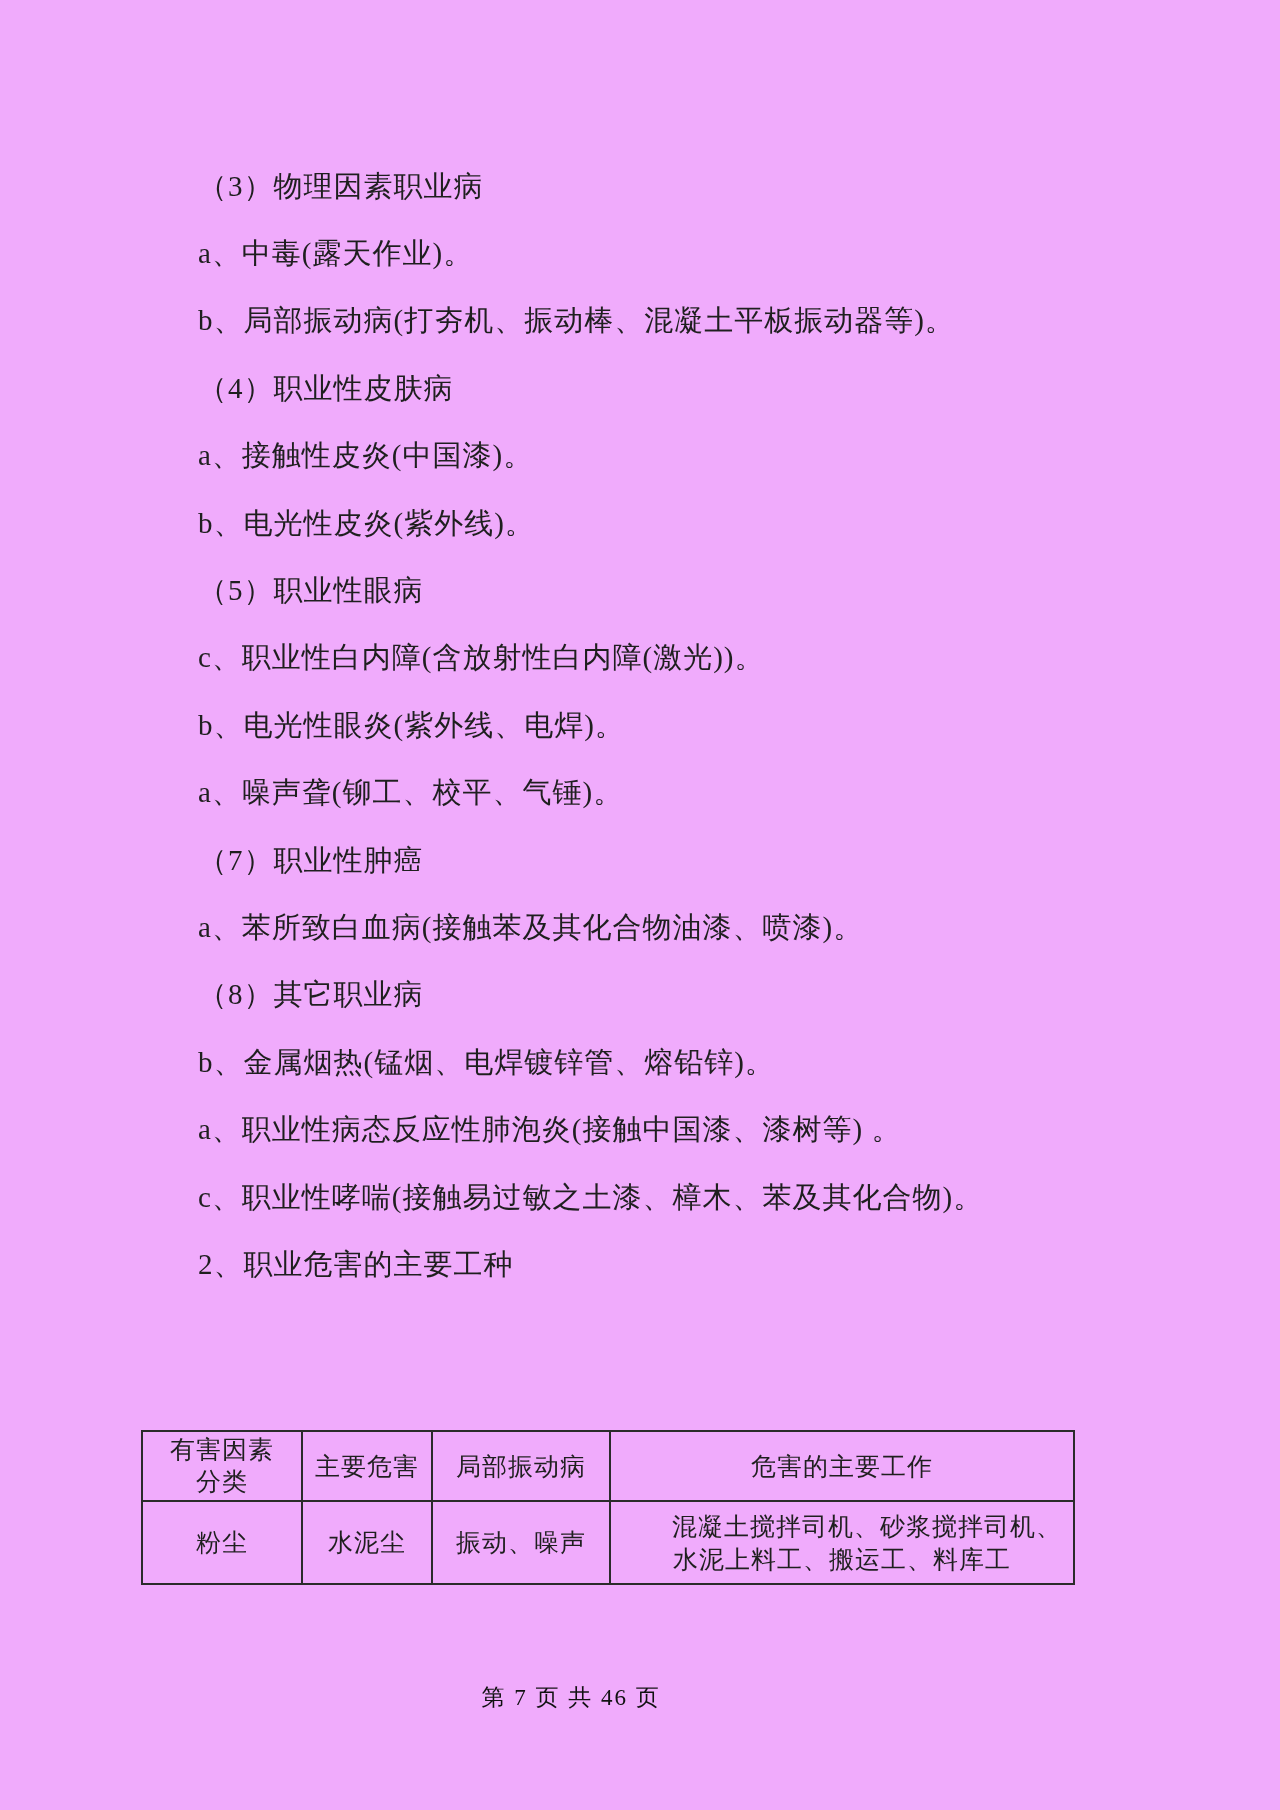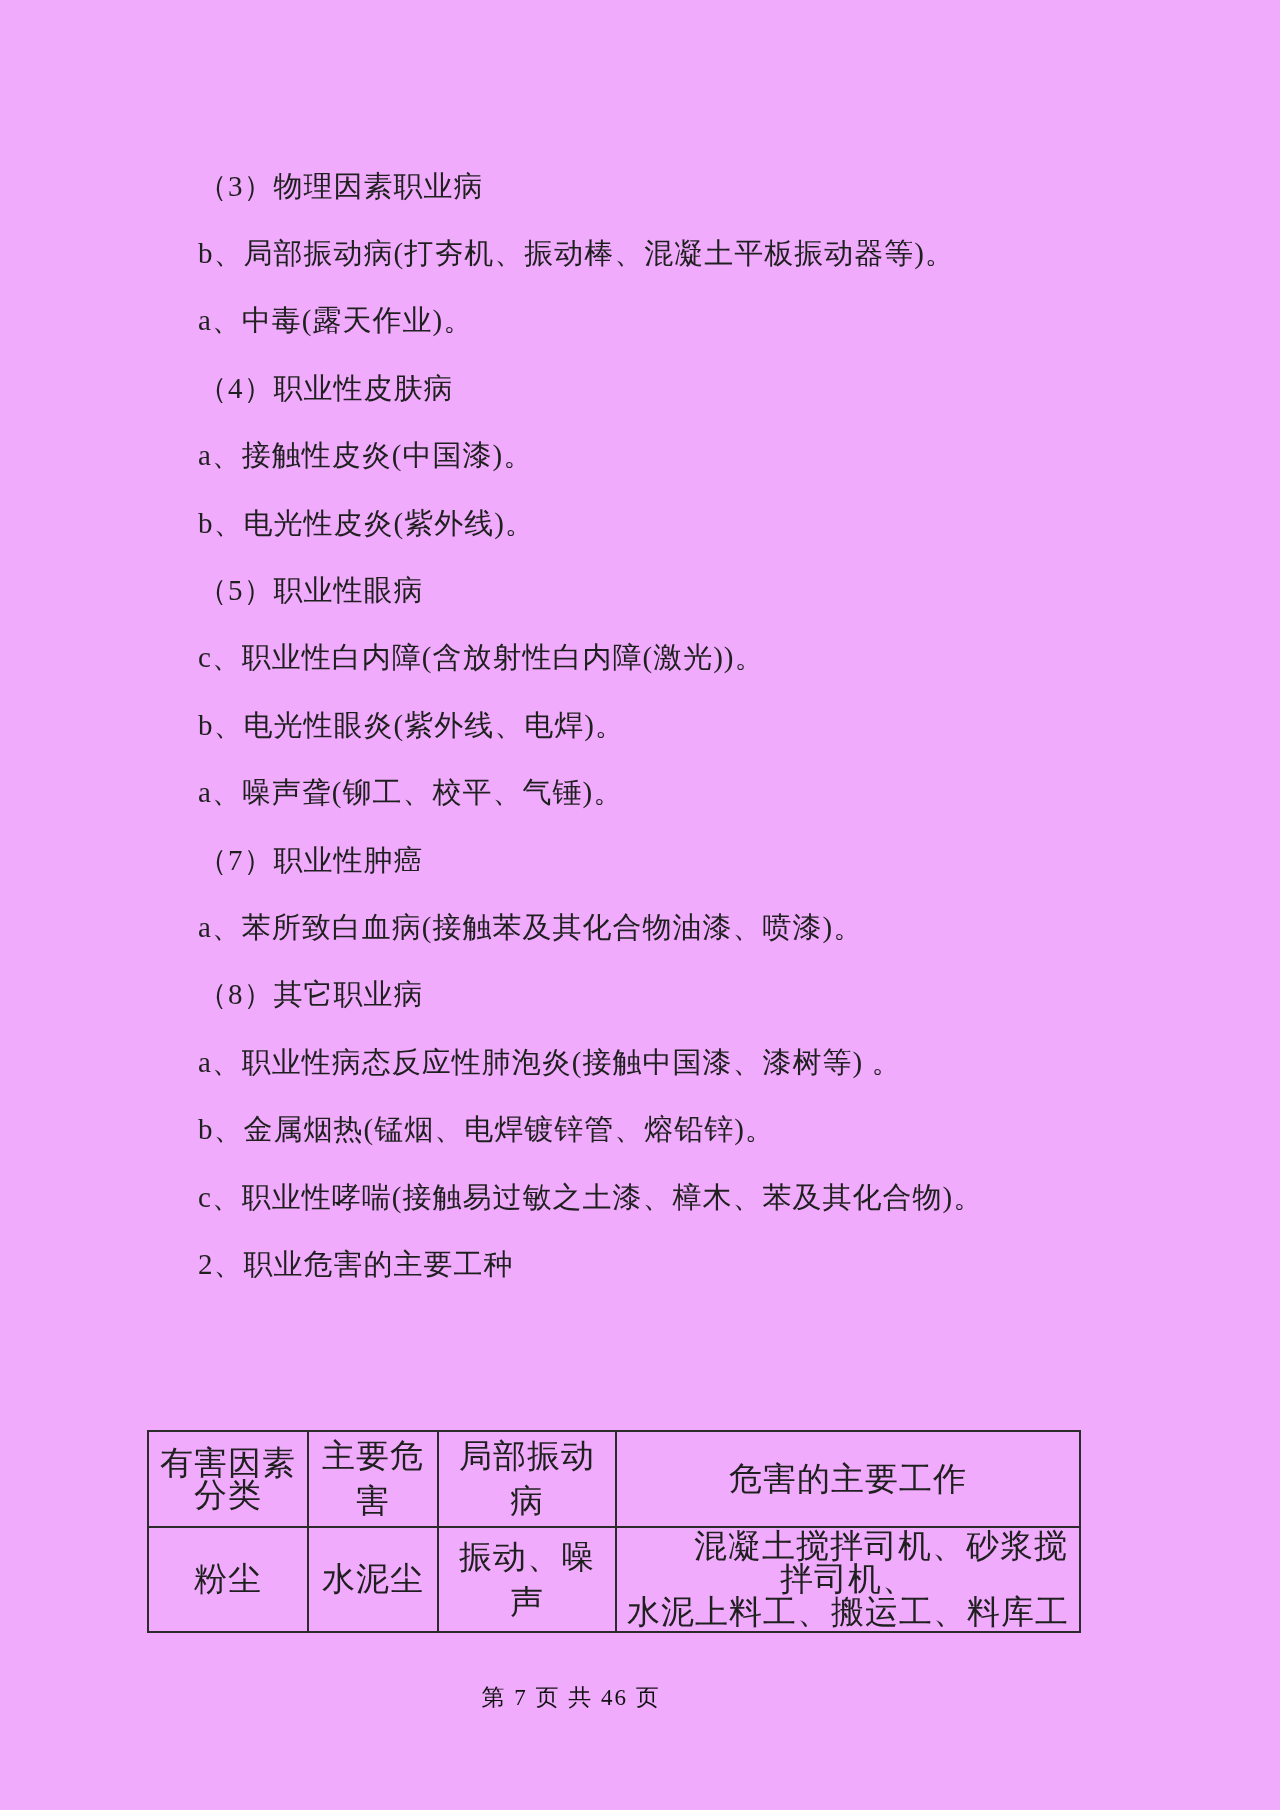--- a/index.html
+++ b/index.html
@@ -23,25 +23,25 @@
     display: flex;
     align-items: center;
     padding-left: 198px;
     font-size: 29px;
     letter-spacing: 1px;
     white-space: pre;
   }
   .hazard-table {
     position: absolute;
     top: 1430px;
-    left: 147px;
+    left: 141px;
     width: 932px;
     border-collapse: collapse;
     table-layout: fixed;
-    font-size: 33px;
+    font-size: 25px;
     color: #1f1f1f;
   }
   .hazard-table th, .hazard-table td {
     border: 2px solid #2b2b2b;
     font-weight: normal;
     text-align: center;
     vertical-align: middle;
     letter-spacing: 1px;
     padding: 2px 4px;
     box-sizing: border-box;
@@ -68,34 +68,34 @@
     letter-spacing: 2px;
     color: #111;
   }
 </style>
 </head>
 <body>
 
 <div class="page">
   <div class="content">
     <div class="para">（3）物理因素职业病</div>
+    <div class="para">a、中毒(露天作业)。</div>
     <div class="para">b、局部振动病(打夯机、振动棒、混凝土平板振动器等)。</div>
-    <div class="para">a、中毒(露天作业)。</div>
     <div class="para">（4）职业性皮肤病</div>
     <div class="para">a、接触性皮炎(中国漆)。</div>
     <div class="para">b、电光性皮炎(紫外线)。</div>
     <div class="para">（5）职业性眼病</div>
     <div class="para">c、职业性白内障(含放射性白内障(激光))。</div>
     <div class="para">b、电光性眼炎(紫外线、电焊)。</div>
     <div class="para">a、噪声聋(铆工、校平、气锤)。</div>
     <div class="para">（7）职业性肿癌</div>
     <div class="para">a、苯所致白血病(接触苯及其化合物油漆、喷漆)。</div>
     <div class="para">（8）其它职业病</div>
+    <div class="para">b、金属烟热(锰烟、电焊镀锌管、熔铅锌)。</div>
     <div class="para">a、职业性病态反应性肺泡炎(接触中国漆、漆树等) 。</div>
-    <div class="para">b、金属烟热(锰烟、电焊镀锌管、熔铅锌)。</div>
     <div class="para">c、职业性哮喘(接触易过敏之土漆、樟木、苯及其化合物)。</div>
     <div class="para">2、职业危害的主要工种</div>
   </div>
 
   <table class="hazard-table">
     <colgroup>
       <col style="width:160px">
       <col style="width:130px">
       <col style="width:178px">
       <col style="width:464px">

